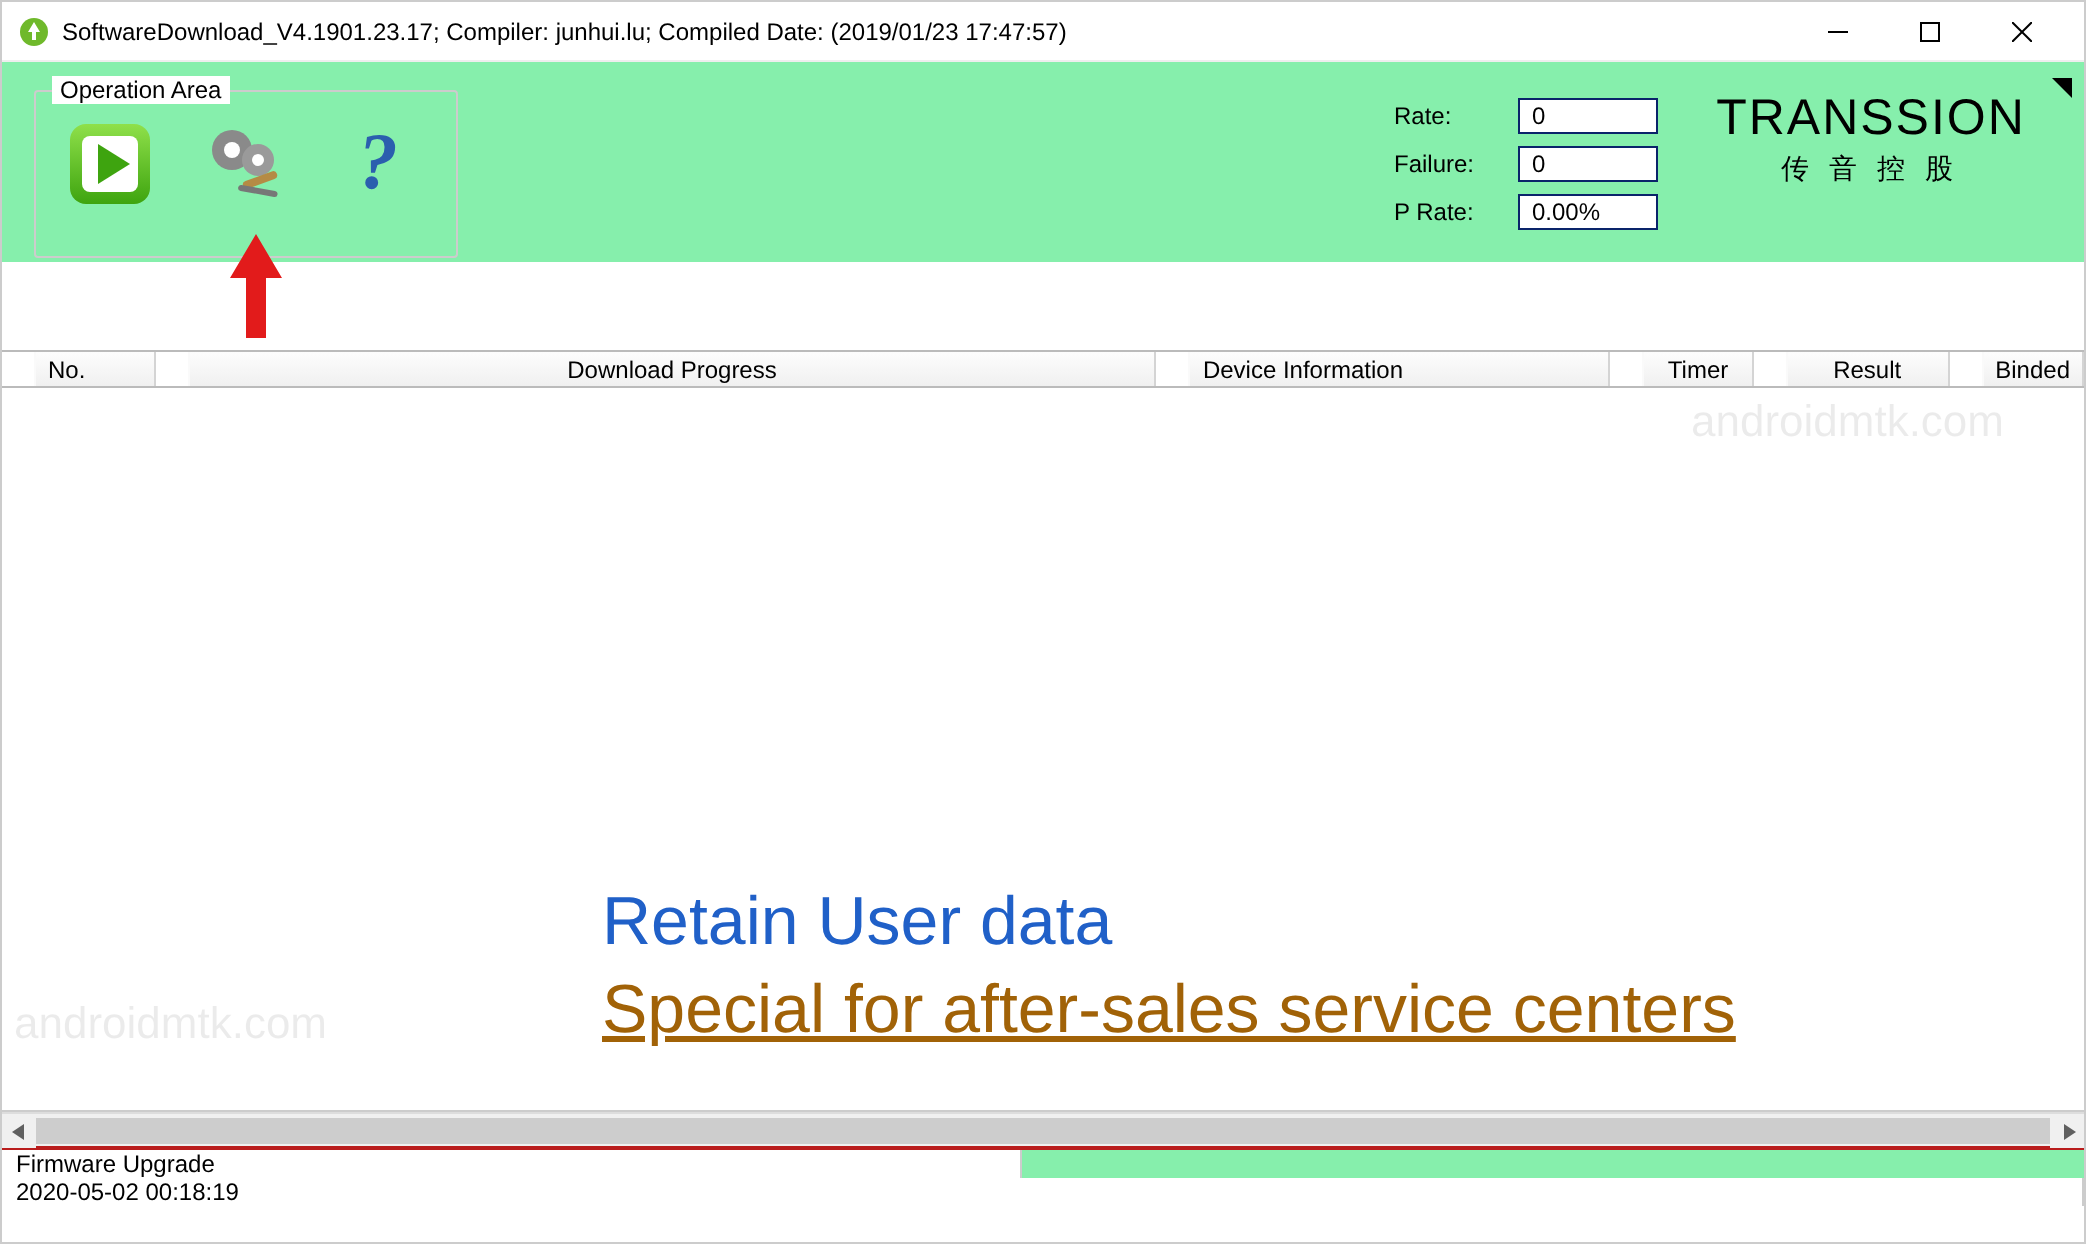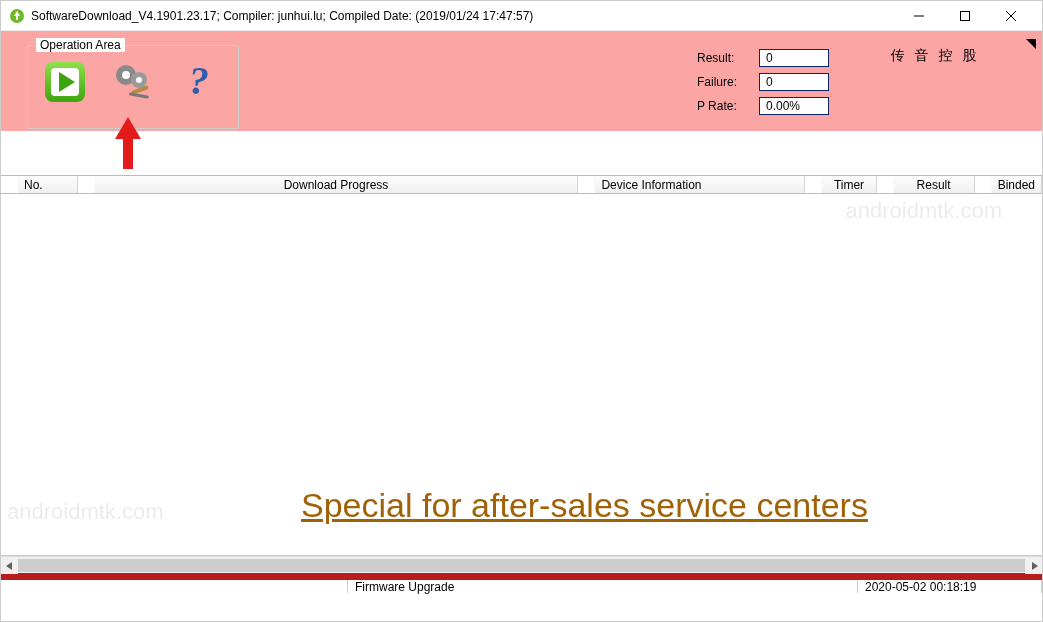--- a/index.html
+++ b/index.html
@@ -27,23 +27,23 @@
     }
     .titlebar .title { flex: 1; font-size: 12px; color: #000; }
     .win-controls { display: flex; }
     .win-controls .wc {
       width: 46px; height: 30px; display: flex; align-items: center; justify-content: center;
       color: #000;
     }
     .top-area {
       display: flex;
       align-items: flex-start;
-      padding: 8px 10px 2px 26px;
-      position: relative;
-      background: #fca5a5;
+      padding: 8px 10px 2px 16px;
+      position: relative;
+      background: #86efac;
       justify-content: space-between;
     }
     .op-area {
       border: 1px solid #ccc;
       border-radius: 2px;
       padding: 10px 14px 10px 14px;
       width: 212px;
       height: 84px;
       position: relative;
       margin-top: 6px;
@@ -178,22 +178,23 @@
       color: #606060;
     }
     .hscroll .track { flex: 1; background: #f0f0f0; position: relative; }
     .hscroll .thumb {
       position: absolute; left: 0; top: 2px; height: 13px; width: 100%;
       background: #cdcdcd; border-radius: 0;
     }
     .statusbar {
       display: flex;
       height: 20px;
-      border-top: 7px solid #b91c1c;
+      border-top: 2px solid #b91c1c;
       background: #86efac;
+      flex-direction: column;
     }
     .status-cell {
       border-right: 1px solid #ccc;
       border-left: 1px solid #fff;
       height: 100%;
       display: flex; align-items: center;
       padding: 0 6px;
       font-size: 12px;
       color: #000;
       background: #fff;
@@ -202,21 +203,21 @@
 </head>
 <body>
 
 <div class="titlebar">
   <span class="app-icon">
     <svg width="16" height="16" viewBox="0 0 16 16">
       <circle cx="8" cy="8" r="7" fill="#6fb92b"></circle>
       <path d="M8 3 L11 8 L9 8 L9 12 L7 12 L7 8 L5 8 Z" fill="#fff"></path>
     </svg>
   </span>
-  <span class="title">SoftwareDownload_V4.1901.23.17; Compiler: junhui.lu; Compiled Date: (2019/01/24 17:47:57)</span>
+  <span class="title">SoftwareDownload_V4.1901.23.17; Compiler: junhui.lu; Compiled Date: (2019/01/23 17:47:57)</span>
   <div class="win-controls">
     <div class="wc">
       <svg width="10" height="10">
           <line x1="0" y1="5" x2="10" y2="5" stroke="#000" stroke-width="1"></line>
         </svg>
     </div>
     <div class="wc">
       <svg width="10" height="10">
           <rect x="0.5" y="0.5" width="9" height="9" fill="none" stroke="#000" stroke-width="1"></rect>
         </svg>
@@ -265,30 +266,31 @@
         <svg width="40" height="44" viewBox="0 0 40 44">
           <text x="8" y="34" font-size="40" font-family="Georgia,serif" font-style="italic" font-weight="bold" fill="#2b5fae">?</text>
           </svg>
           <span></span>
 
       </div>
     </div>
   </div>
 
   <div class="stats">
-    <div class="lbl">Result:</div>
+    <div class="lbl">Rate:</div>
     <div class="val">0</div>
     <div class="lbl">Failure:</div>
     <div class="val">0</div>
     <div class="lbl">P Rate:</div>
     <div class="val">0.00%</div>
   </div>
 
   <div class="brand">
     <div class="brand-name">
+      <span>TRANSSION</span>
       <svg class="mark" width="12" height="12" viewBox="0 0 12 12">
         <path d="M0 0 L12 0 L12 12 Z" fill="#000"></path>
       </svg>
     </div>
     <div class="brand-sub">传音控股</div>
   </div>
 </div>
 
 <svg class="arrow-indicator" width="26" height="52" viewBox="0 0 26 52">
   <path d="M13 0 L26 22 L18 22 L18 52 L8 52 L8 22 L0 22 Z" fill="#e21b1b"></path>
@@ -299,20 +301,21 @@
     <div class="th col-no">No.</div>
     <div class="th center col-prog">Download Progress</div>
     <div class="th col-dev">Device Information</div>
     <div class="th center col-timer">Timer</div>
     <div class="th center col-result">Result</div>
     <div class="th center col-bind">Binded</div>
   </div>
   <div class="tbody">
     <div class="watermark1">androidmtk.com</div>
     <div class="watermark2">androidmtk.com</div>
+    <div class="big-text-1">Retain User data</div>
     <div class="big-text-2">Special for after-sales service centers</div>
   </div>
   <div class="hscroll">
     <div class="sbtn">
       <svg width="8" height="8">
           <path d="M6 0 L0 4 L6 8 Z" fill="#606060"></path>
         </svg>
     </div>
     <div class="track">
       <div class="thumb"></div>

